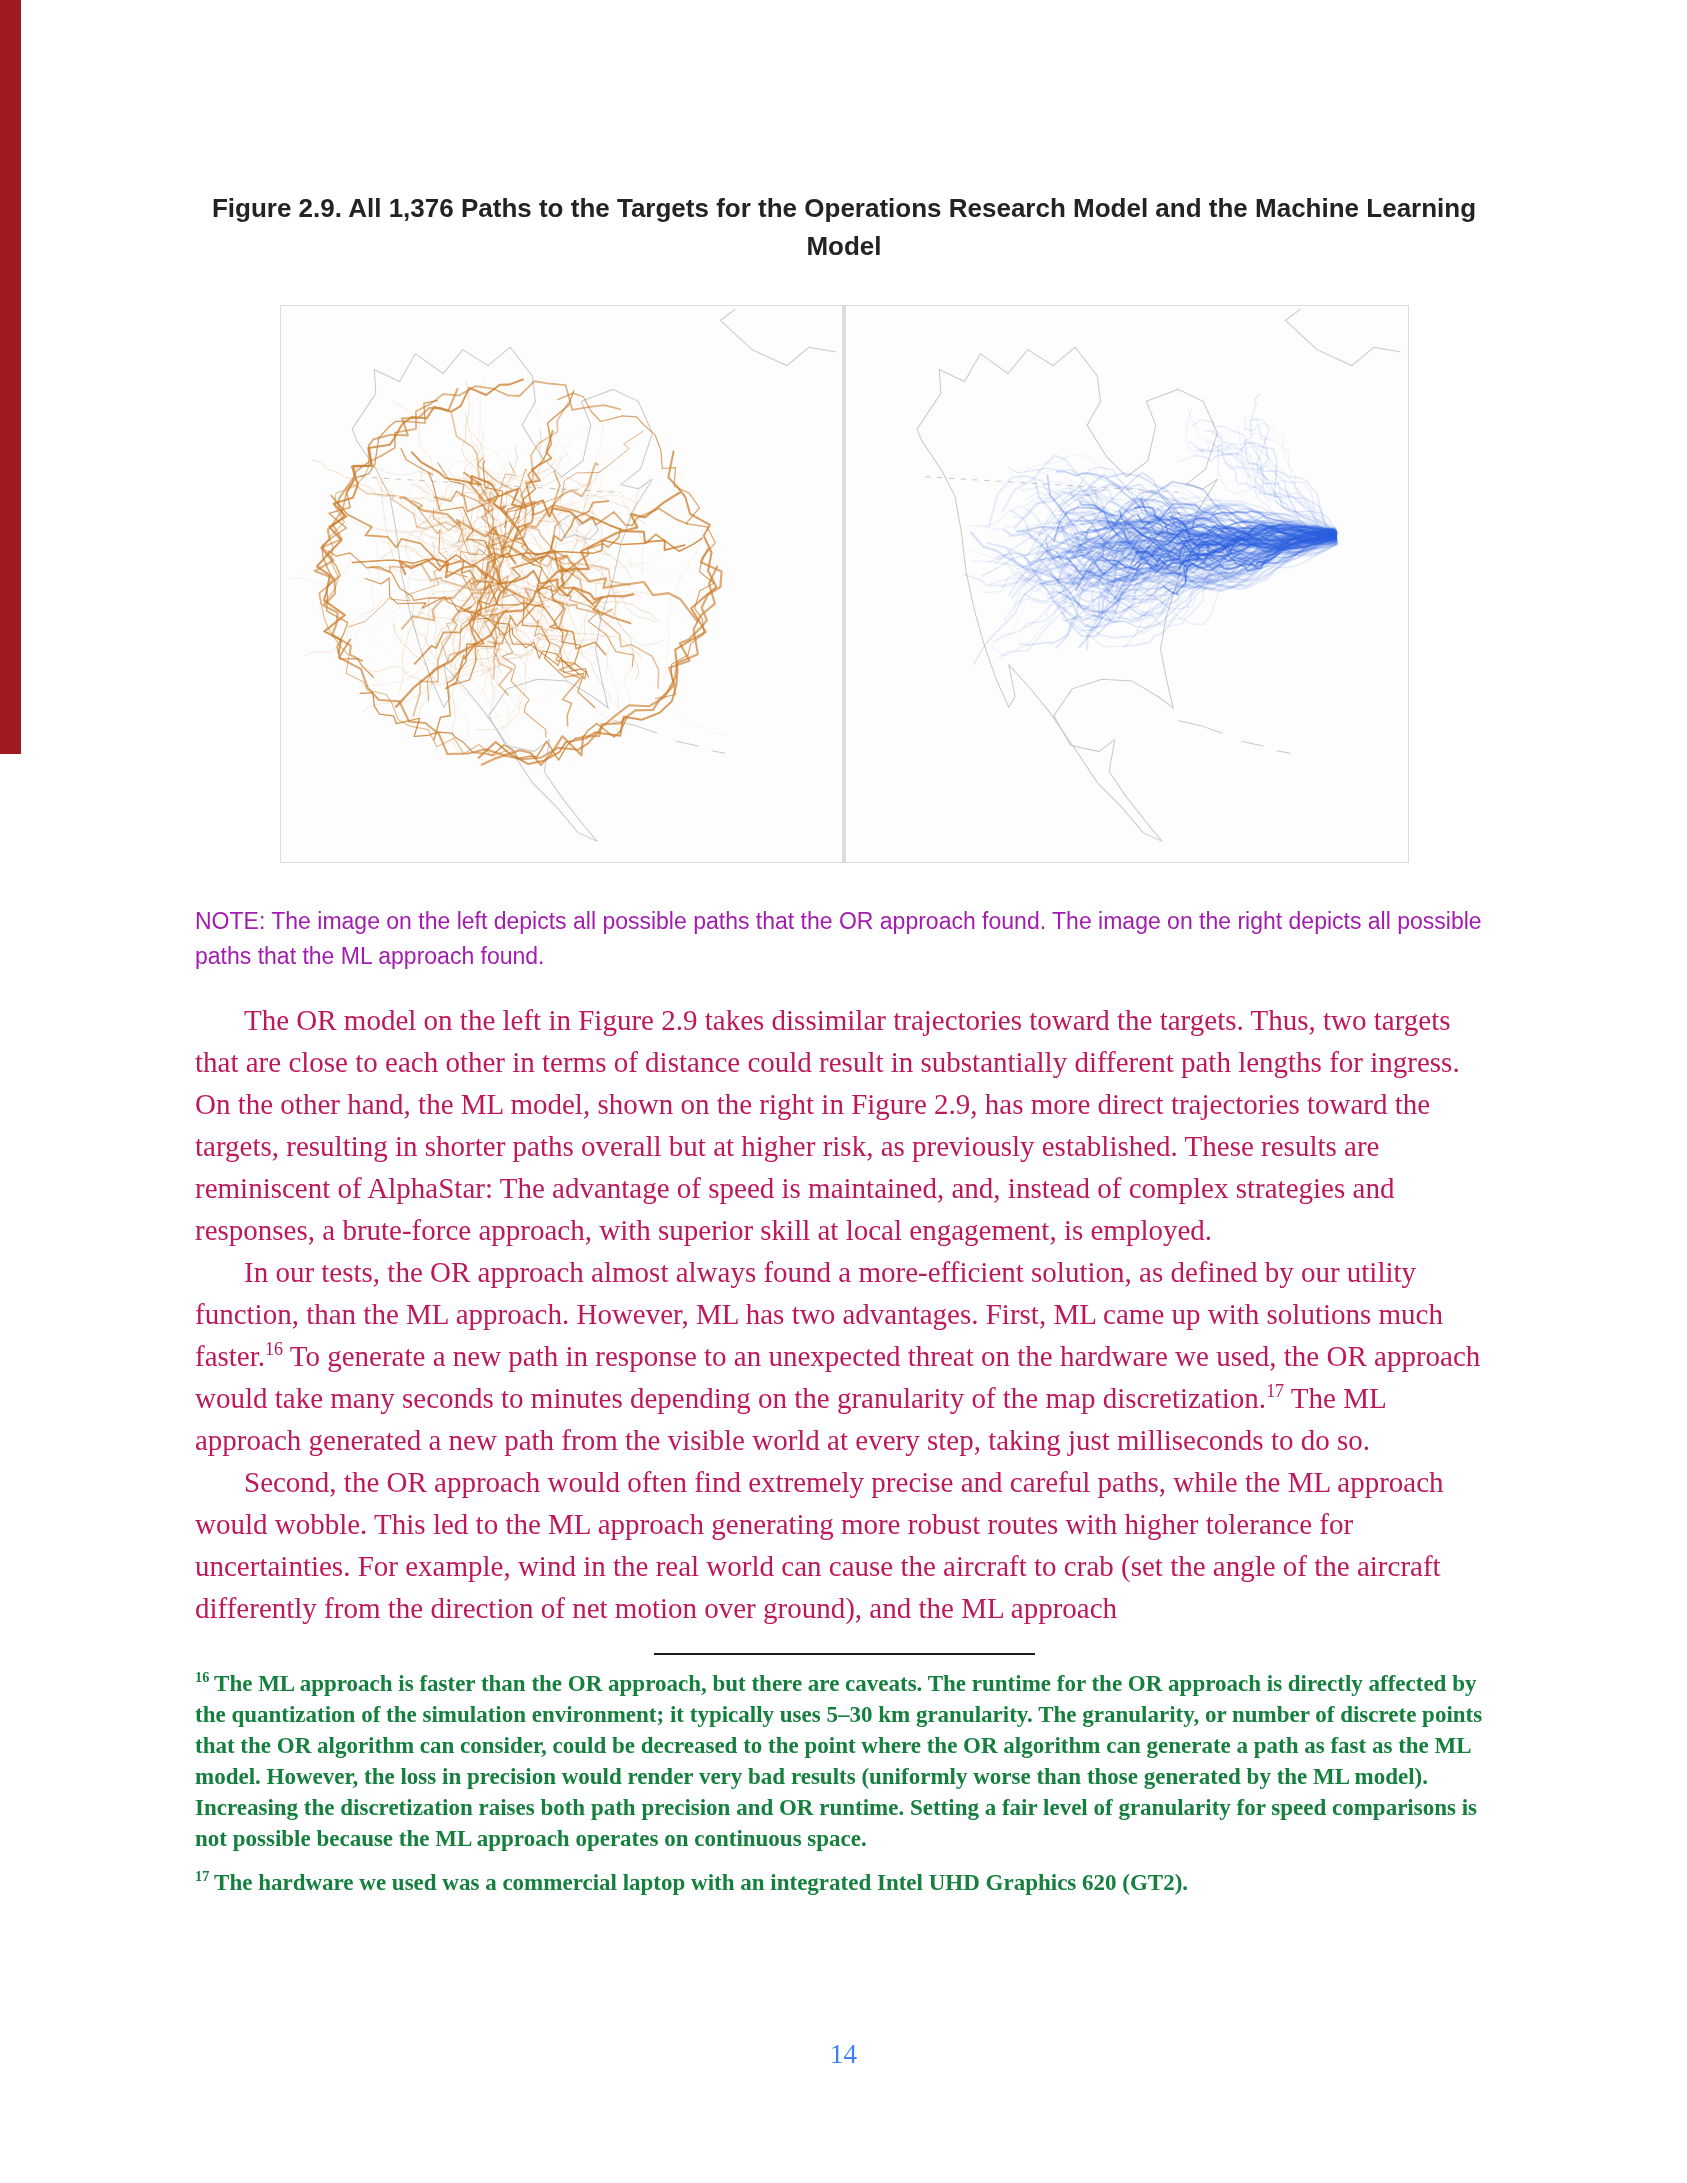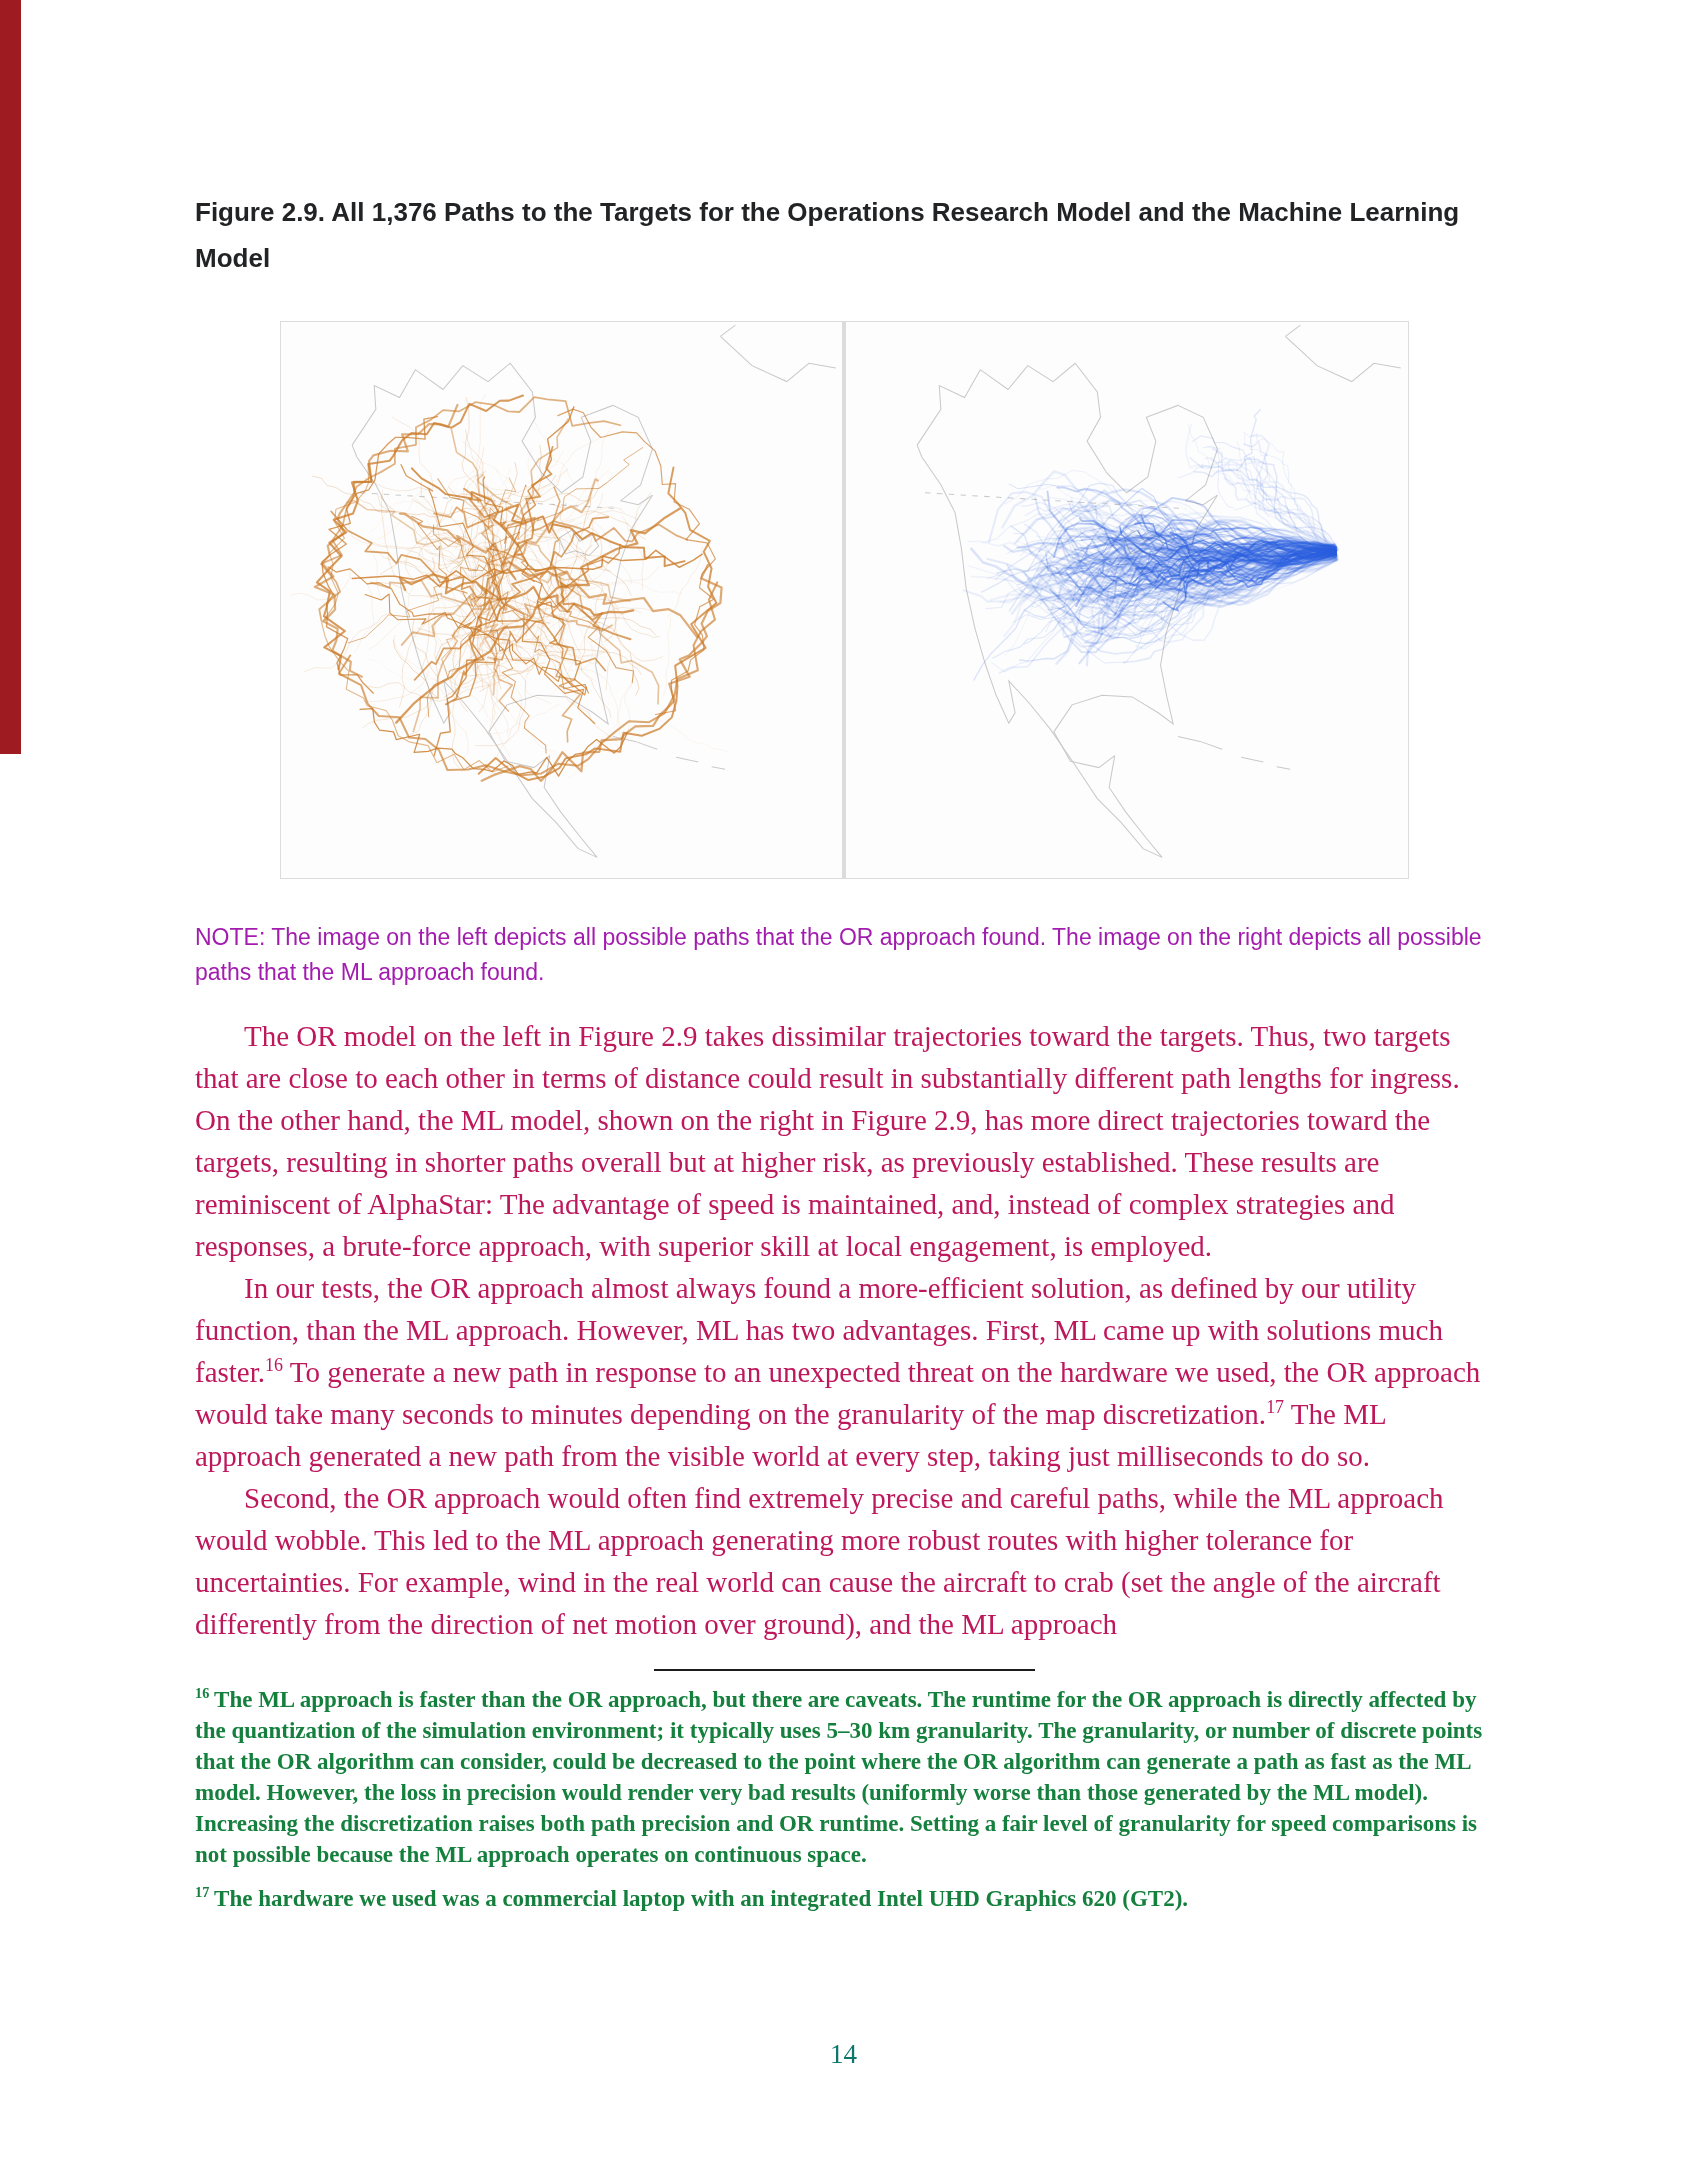--- a/index.html
+++ b/index.html
@@ -3,23 +3,23 @@
 <meta charset="utf-8">
 <style>
   html,body{margin:0;padding:0;}
   body{
     width:1687px;height:2183px;position:relative;background:#ffffff;
     font-family:"Liberation Serif",serif;overflow:hidden;
   }
   .accent-bar{position:absolute;left:0;top:0;width:20.6px;height:754px;background:#9e1b22;}
   .content{position:absolute;left:195px;top:0;width:1298px;}
   .fig-title{
-    margin:189px auto 0;max-width:1350px;
+    margin:189px auto 0;max-width:1350px;text-align:center;
     font-family:"Liberation Sans",sans-serif;font-weight:700;
-    font-size:26px;line-height:46px;color:#222325;
+    font-size:26px;line-height:38px;color:#222325;
   }
   .fig-box{
     display:flex;width:1127px;height:556px;margin:40px auto 0;
     border:1.6px solid #dcdcdc;background:#fdfdfd;
   }
   .fig-panel{flex:1;height:100%;display:block;}
   .fig-divider{width:4.8px;background:#dcdcdc;}
   .note{
     margin-top:41px;font-family:"Liberation Sans",sans-serif;
     font-size:23px;line-height:35px;color:#a21caf;
@@ -29,21 +29,21 @@
     margin:0;font-size:29px;line-height:42px;color:#be185d;
     text-indent:49px;text-align:left;
   }
   sup{line-height:0;font-size:0.62em;}
   .fn-rule{margin-top:24px;width:381px;border:0;border-top:2.4px solid #1c1c1c;}
   .footnotes{margin-top:1.6px;}
   .fn{margin:12.7px 0 0;font-size:23px;line-height:31px;color:#15803d;font-weight:bold;}
   .fn sup{margin-right:4.8px;}
   .page-num{
     position:absolute;left:0;top:2039px;width:1687px;text-align:center;
-    font-size:27px;color:#0f766e;font-family:"Liberation Serif",serif;
+    font-size:27px;color:#3b82f6;font-family:"Liberation Serif",serif;
   }
 </style>
 </head>
 <body>
 
 <div class="accent-bar"></div>
 
 <div class="content">
 
   <div class="fig-title">Figure 2.9. All 1,376 Paths to the Targets for the Operations Research Model and the Machine Learning Model</div>

